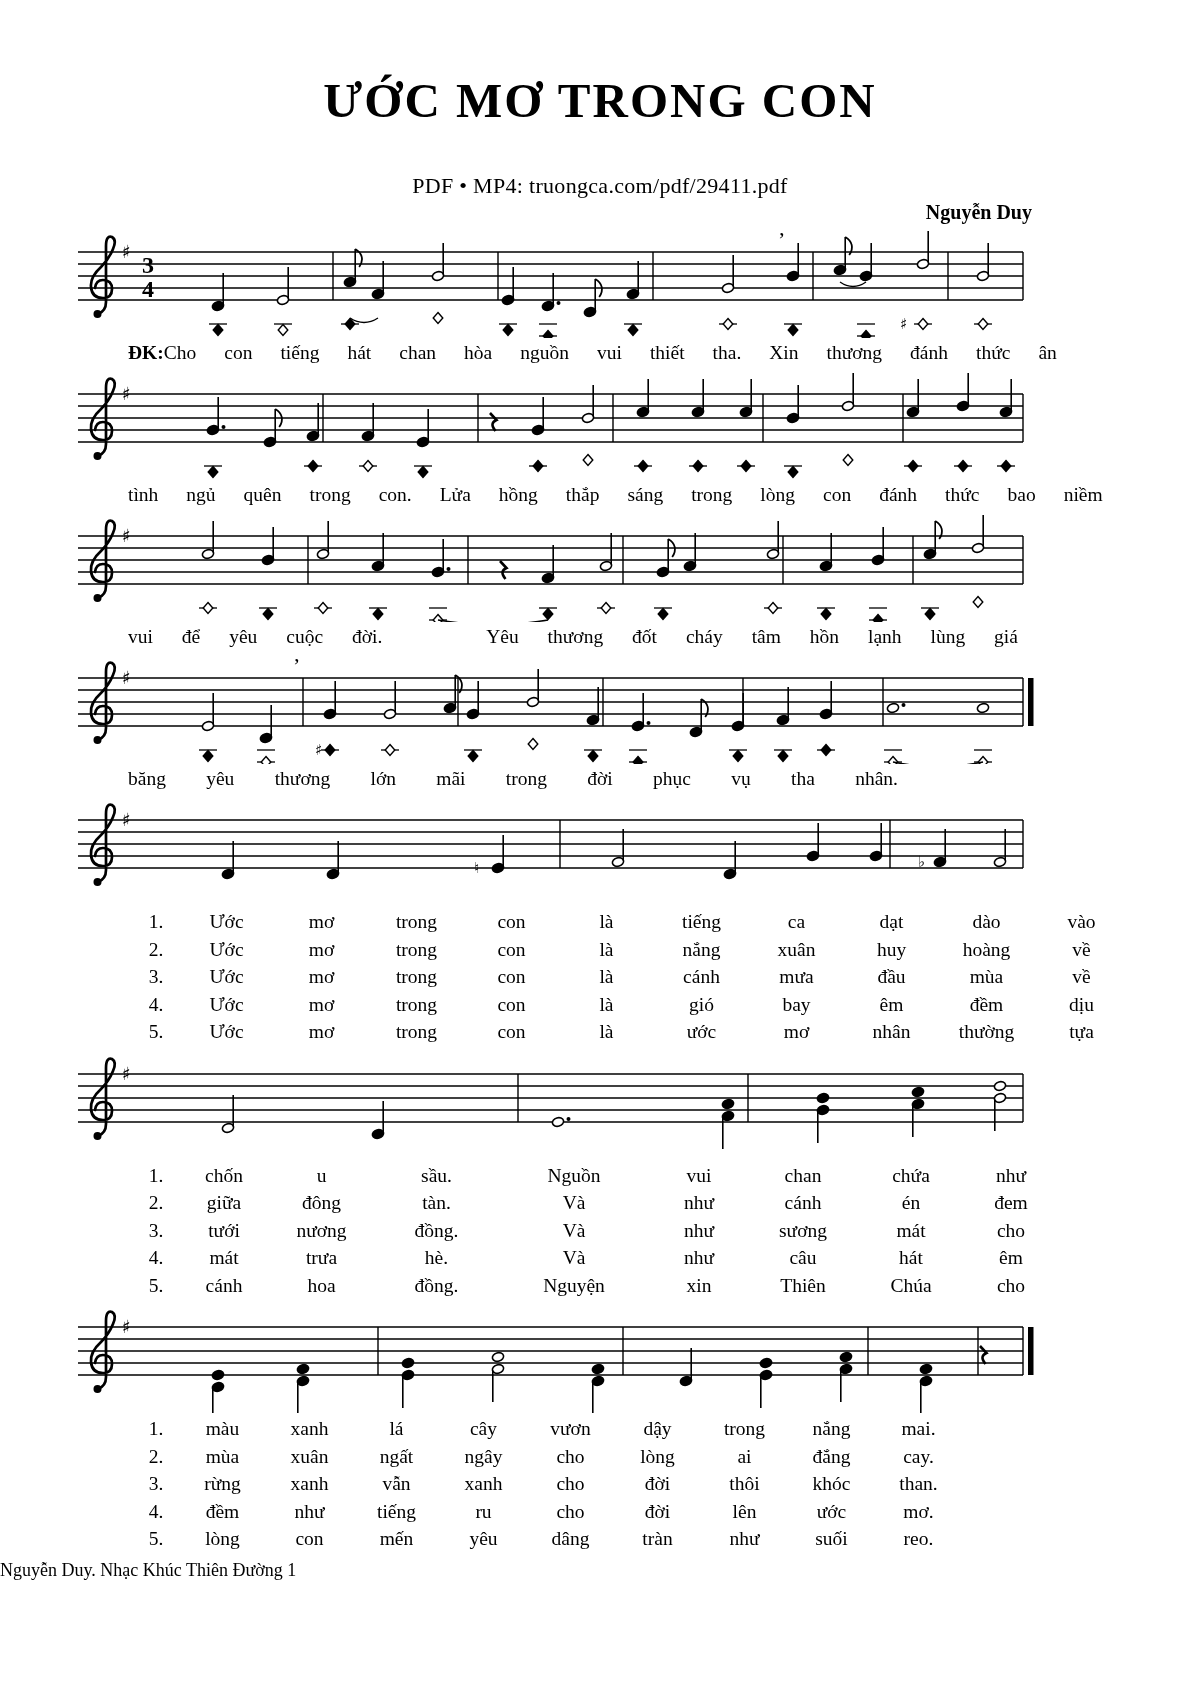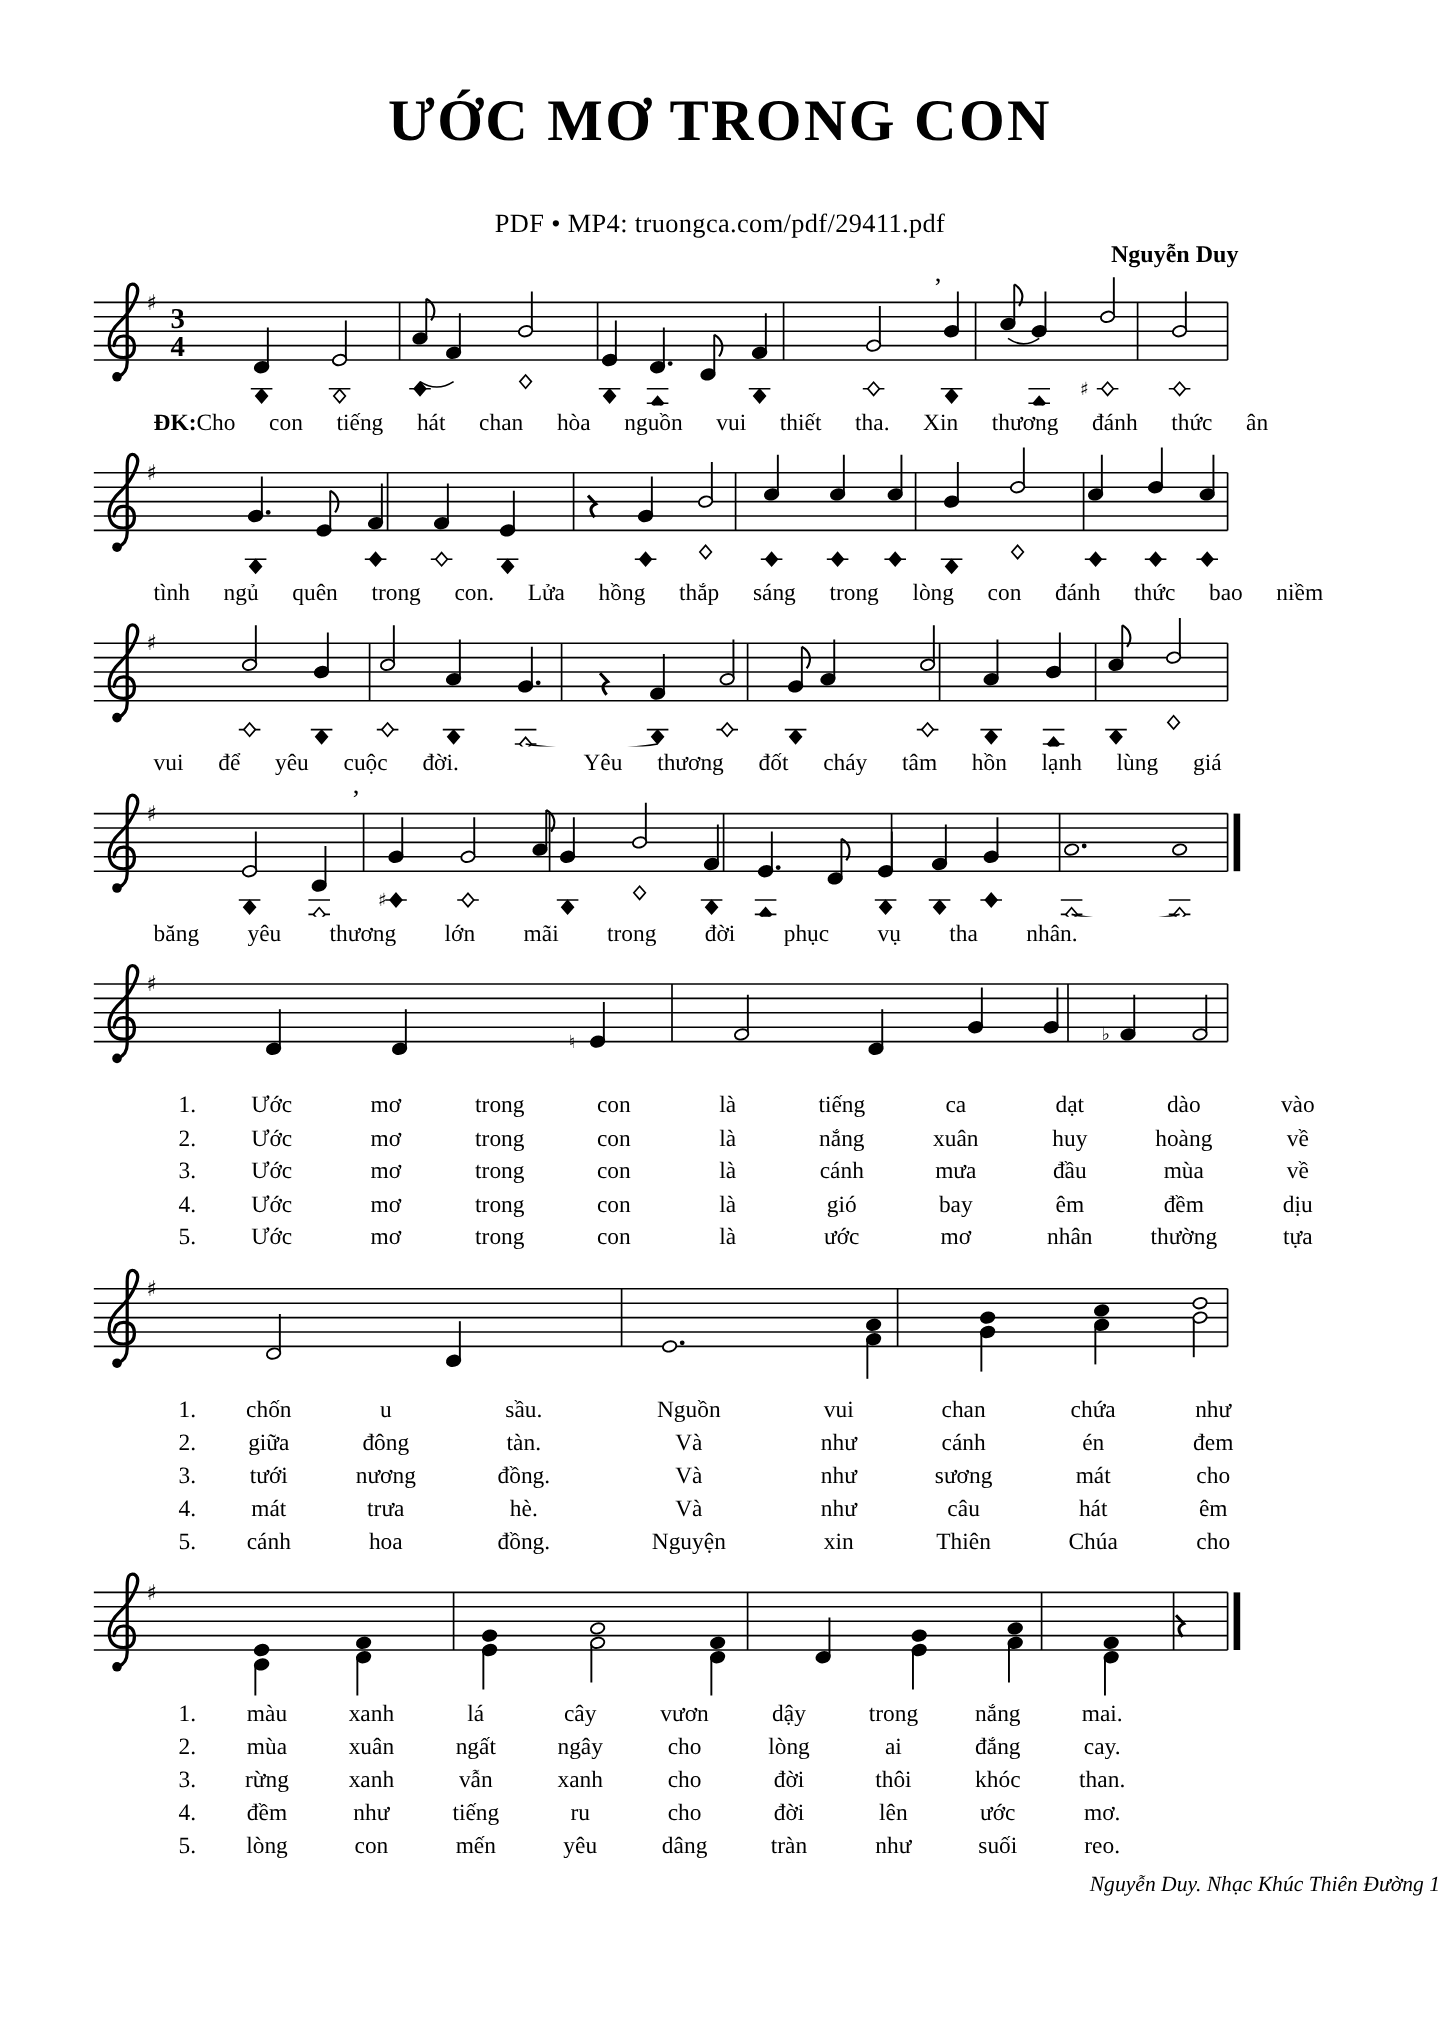--- a/index.html
+++ b/index.html
@@ -29,22 +29,22 @@
   .lyric-gap{flex:0 0 46px;}
   .dk-label{font-weight:bold;}
   .verse-block{margin-left:55px;margin-top:2px;}
   .verse-grid{display:grid;line-height:27.5px;font-size:19.5px;}
   .vb1{grid-template-columns:46px repeat(10,95px);}
   .vb2{grid-template-columns:46px 90px 105px 125px 150px 100px 108px 108px 92px;}
   .vb3{grid-template-columns:46px repeat(9,87px);}
   .verse-cell{text-align:center;white-space:nowrap;}
   .verse-num{text-align:center;}
   .footer{
-    position:absolute;left:0;top:1556px;width:100%;text-align:right;
-    font-style:italic;font-size:18px;line-height:29px;
+    position:absolute;left:0;top:1556px;width:100%;text-align:left;
+    font-size:18px;line-height:29px;
   }
 </style>
 </head>
 <body>
 
 <div class="page">
   <h1 class="title">ƯỚC MƠ TRONG CON</h1>
   <div class="subtitle">PDF • MP4: truongca.com/pdf/29411.pdf</div>
   <div class="composer">Nguyễn Duy</div>
 

